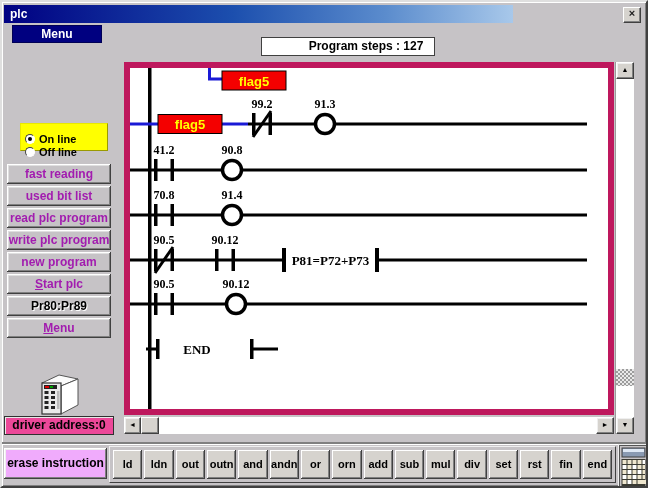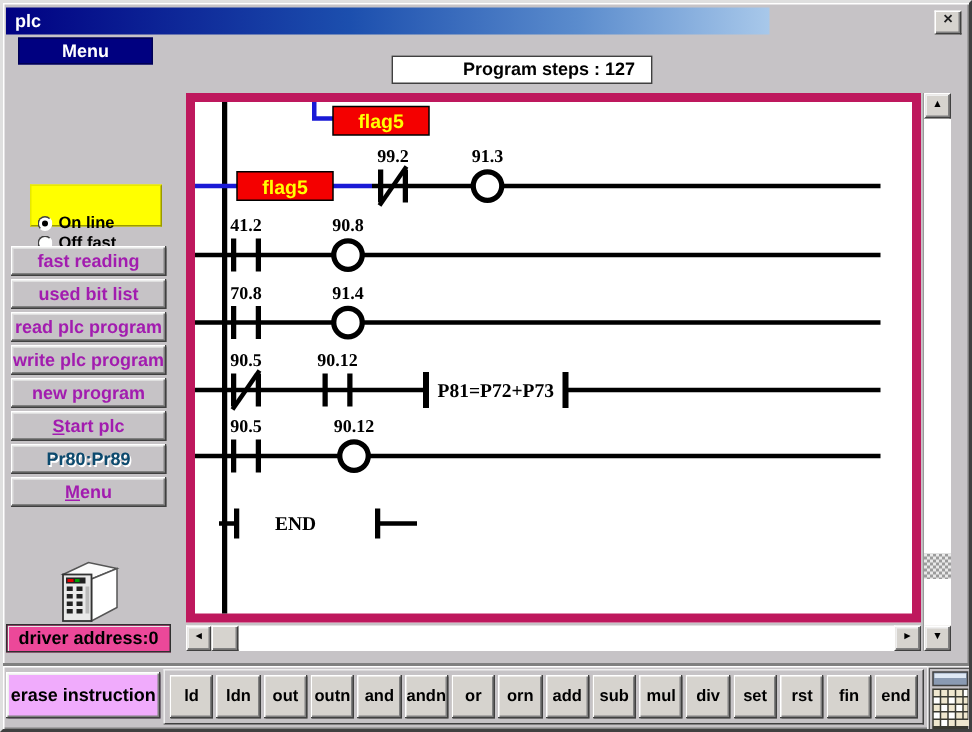--- a/index.html
+++ b/index.html
@@ -17,30 +17,30 @@
        border:1px solid;border-color:#ffffff #404040 #404040 #ffffff;
        box-shadow:inset -1px -1px 0 #808080;
        font-size:11px;font-weight:bold;line-height:11px;text-align:center;color:#202020;cursor:default;}
   
   .menutop{left:10px;top:23px;width:90px;height:18px;background:#000080;border:1px solid #000055;
        color:#fff;font-weight:bold;font-size:12px;text-align:center;line-height:16px;box-sizing:border-box;}
   .steps{left:259px;top:35px;width:174px;height:19px;background:#fff;border:1px solid #404040;
        font-weight:bold;font-size:12px;color:#000;text-align:center;line-height:17px;box-sizing:border-box;padding-left:36px;}
   
   .modepanel{left:18px;top:121px;width:88px;height:28px;background:#ffff00;
-       border:1px solid;border-color:#e8e800 #9a9a00 #9a9a00 #e8e800;box-sizing:border-box;padding-top:18px;}
+       border:1px solid;border-color:#e8e800 #9a9a00 #9a9a00 #e8e800;box-sizing:border-box;padding-top:8px;}
   .radiorow{display:flex;align-items:center;height:13px;gap:4px;padding-left:4px;
        font-weight:bold;font-size:11px;color:#000;}
   .radio{position:relative;width:10px;height:10px;border-radius:50%;background:#fff;
        border:1px solid;border-color:#404040 #ffffff #ffffff #404040;box-sizing:border-box;flex:0 0 auto;}
   .radio .dot{position:absolute;left:2px;top:2px;width:4px;height:4px;border-radius:50%;background:#000;}
   .sidebtn{left:5px;width:104px;height:20px;background:#c6c3c6;
        box-shadow:inset -1px -1px 0 #404040, inset 1px 1px 0 #ffffff, inset -2px -2px 0 #808080, inset 2px 2px 0 #dfdfdf;
        font-weight:bold;font-size:12px;color:#a21caf;text-align:center;line-height:20px;white-space:nowrap;}
-  .sidebtn.disabled{color:#0c4a6e;text-shadow:1px 1px 0 #ffffff;}
+  .sidebtn.disabled{color:#000000;text-shadow:1px 1px 0 #ffffff;}
   .accel::first-letter{text-decoration:underline;}
   .driverlbl{left:2px;top:414px;width:110px;height:19px;background:#ec4899;
        border:1px solid #303030;box-shadow:inset 1px 1px 0 #e8e8e8;box-sizing:border-box;
        font-weight:bold;font-size:12px;text-align:center;line-height:16px;color:#000;}
   
   .ladder{left:122px;top:60px;width:490px;height:353px;background:#ffffff;
        border:6px solid #be185d;box-sizing:border-box;overflow:hidden;}
   .tag-label{font:bold 13px "Liberation Sans",sans-serif;fill:#ffff00;}
   .addr-label{font:bold 12px "Liberation Serif",serif;fill:#000;}
   .op-label{font:bold 13px "Liberation Serif",serif;fill:#000;}
@@ -88,21 +88,21 @@
 
   <div class="abs modepanel">
     <div class="radiorow">
       <span class="radio">
           <span class="dot"></span>
         </span>
       <span>On line</span>
     </div>
     <div class="radiorow">
       <span class="radio"></span>
-      <span>Off fast</span>
+      <span>Off line</span>
     </div>
   </div>
 
   <div class="abs sidebtn" style="top:162px">fast reading</div>
   <div class="abs sidebtn" style="top:184px">used bit list</div>
   <div class="abs sidebtn" style="top:206px">read plc program</div>
   <div class="abs sidebtn" style="top:228px">write plc program</div>
   <div class="abs sidebtn" style="top:250px">new program</div>
   <div class="abs sidebtn accel" style="top:272px">Start plc</div>
   <div class="abs sidebtn disabled" style="top:294px">Pr80:Pr89</div>

